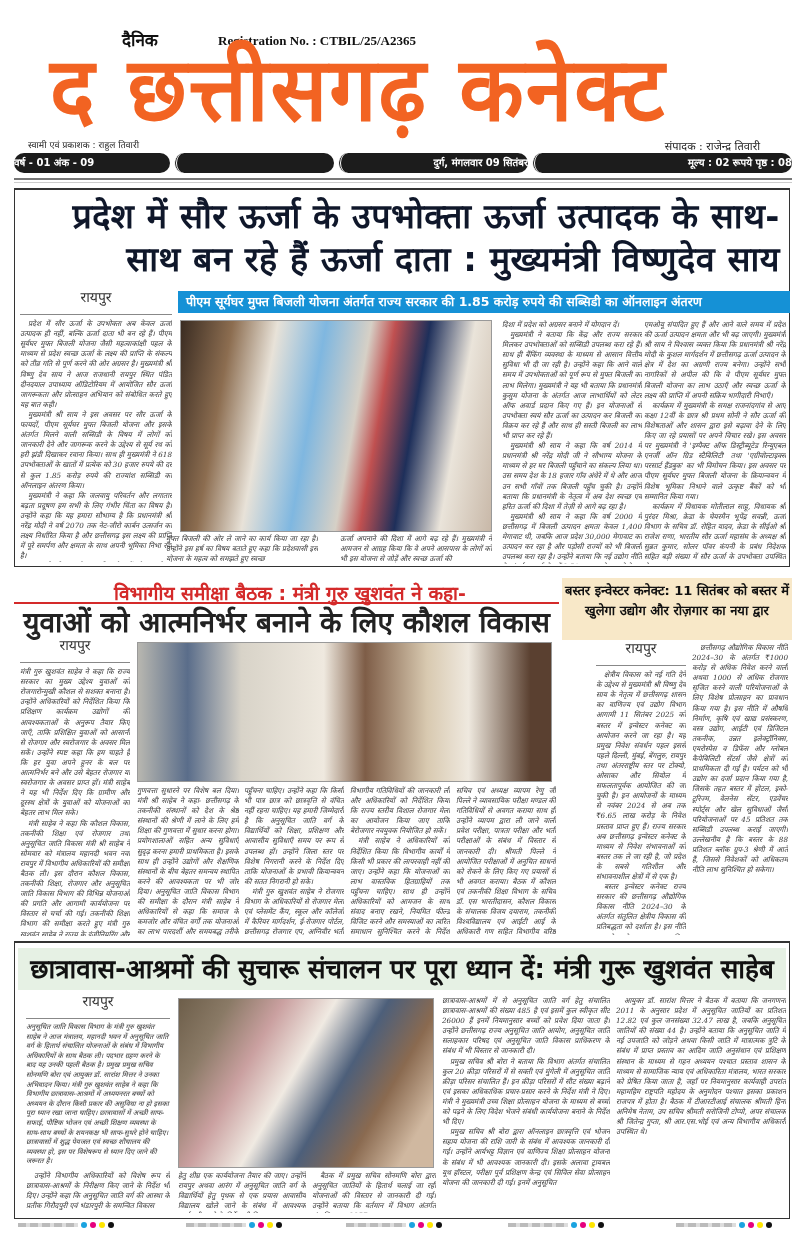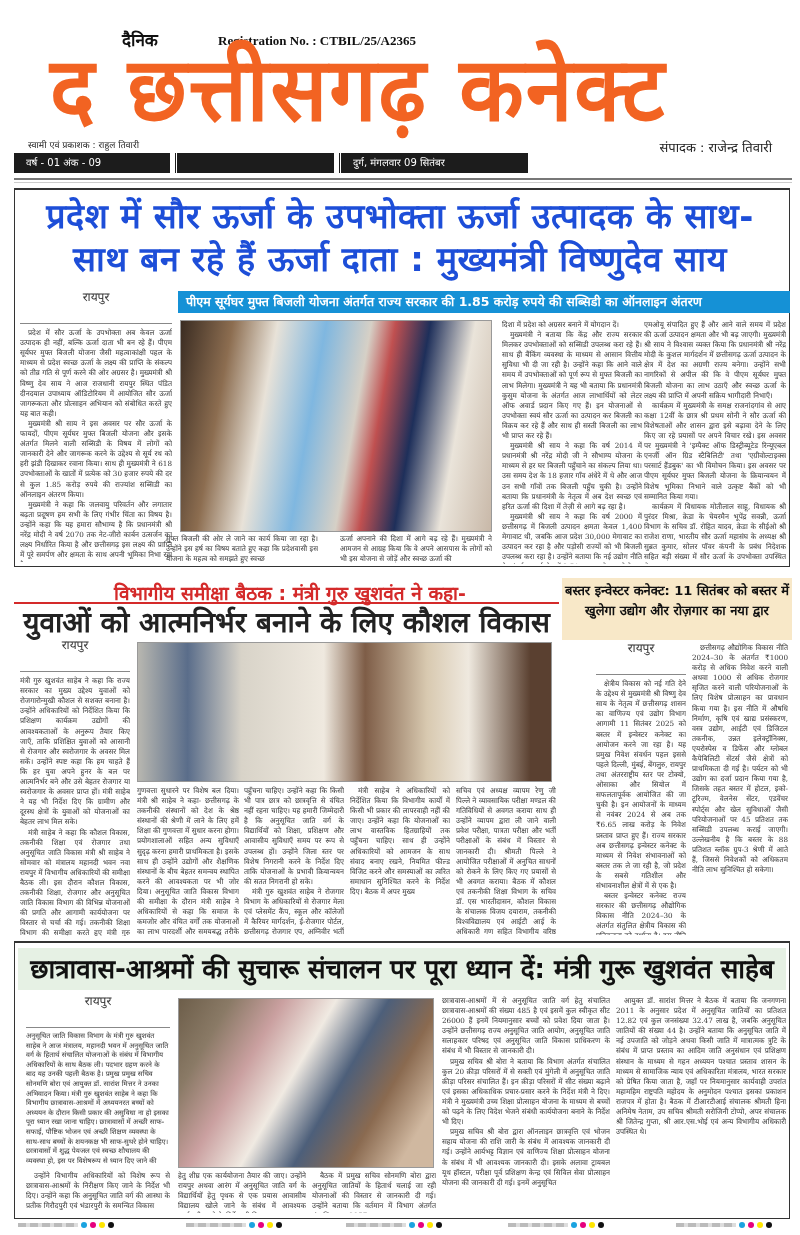--- a/index.html
+++ b/index.html
@@ -3,36 +3,36 @@
 <meta charset="utf-8">
 <style>
   * { box-sizing: border-box; margin: 0; padding: 0; }
   body { width: 800px; height: 1235px; background: #fff; font-family: "DejaVu Sans", sans-serif; color: #222; overflow: hidden; position: relative; }
   .abs { position: absolute; }
   
   .dainik { left: 122px; top: 28px; font-size: 17px; font-weight: bold; color: #111; }
   .regno { left: 218px; top: 33px; font-family: "Liberation Serif", serif; font-weight: bold; font-size: 13px; color: #111; }
   .title { left: 50px; top: 40px; width: 720px; font-size: 84px; font-weight: 900; color: #f26322; letter-spacing: 2px; line-height: 100px; white-space: nowrap; font-family: "DejaVu Sans", sans-serif; transform: scaleY(1.05); }
   .owner { left: 28px; top: 138px; font-size: 9px; color: #222; }
-  .editor { right: 28px; top: 138px; font-size: 13px; color: #222; }
+  .editor { right: 40px; top: 138px; font-size: 11px; color: #222; }
   .infobar { left: 14px; top: 153px; width: 778px; height: 20px; display: flex; gap: 4px; }
-  .infobar div { background: #1c1c1c; color: #fff; font-size: 10px; font-weight: normal; line-height: 20px; padding: 0 12px; border-left: 3px double #fff; }
+  .infobar div { background: #1c1c1c; color: #fff; font-size: 10px; font-weight: bold; line-height: 20px; padding: 0 0; border-left: 3px double #fff; border-radius: 10px; }
   .infobar .i1 { width: 156px; border-left: none; }
-  .infobar .i2 { width: 190px; text-align: left; flex: 0 0 190px; }
+  .infobar .i2 { width: 190px; text-align: right; flex: 0 0 190px; }
   .infobar .i3 { flex: 1; text-align: right; }
   .infobar .spacer { background: #1c1c1c; flex: 0 0 160px; border-left:3px double #fff;}
   .rule1 { left: 14px; top: 178px; width: 778px; height: 2px; background: #777; }
   .rule2 { left: 14px; top: 182px; width: 778px; height: 1px; background: #ccc; }
 
   
   .frame1 { left: 14px; top: 188px; width: 776px; height: 379px; border: 1px solid #333; border-top: 2px solid #333; }
-  .h1 { left: 20px; top: 195px; width: 760px; text-align: center; font-size: 34px; font-weight: bold; color: #1d4ed8; line-height: 43px; letter-spacing: 0.5px; }
-  .dateline { font-size: 12px; text-align: center; border-bottom: 1px solid #888; padding-bottom: 21px; margin-bottom: 4px; color: #333; }
+  .h1 { left: 20px; top: 195px; width: 760px; text-align: right; font-size: 34px; font-weight: bold; color: #0f172a; line-height: 43px; letter-spacing: 0.5px; }
+  .dateline { font-size: 14px; text-align: center; border-bottom: 1px solid #888; padding-bottom: 12px; margin-bottom: 4px; color: #333; }
   .body-text { font-size: 7.2px; line-height: 10.1px; text-align: justify; color: #333; font-family: "DejaVu Serif", serif; }
-  .body-text p { text-indent: 8px; }
+  .body-text p { text-indent: 8px; font-style: italic; }
   .col { overflow: hidden; }
   .subbanner { left: 178px; top: 291px; width: 612px; height: 22px; background: #1591d6; color: #fff; font-size: 12.5px; font-weight: bold; line-height: 22px; padding-left: 8px; white-space: nowrap; overflow: hidden; }
   .photo { background: linear-gradient(135deg,#6b5b4a 0%,#a69076 30%,#d5c7b0 50%,#405070 70%,#8a7560 100%); border: 1px solid #999; }
   .photo1 { left: 180px; top: 320px; width: 312px; height: 212px; background: linear-gradient(100deg,#3a2c22 0%,#8c6d50 15%,#e8e2d8 28%,#7fb7e0 42%,#d6d0c6 55%,#c05050 62%,#1e2f5a 72%,#eae4da 85%,#c8b8a8 100%); }
   .photo2 { left: 137px; top: 642px; width: 415px; height: 140px; background: linear-gradient(90deg,#b8b7b0 0%,#5a6d8a 12%,#d8d3c8 25%,#efe9df 45%,#7e5d47 55%,#d8c9b0 70%,#efe9df 80%,#5a4030 95%); }
   .photo3 { left: 178px; top: 998px; width: 256px; height: 170px; background: linear-gradient(120deg,#6d5e4a 0%,#8a7a66 15%,#caa0a0 30%,#f0eae2 45%,#4d5f7a 60%,#8a6a50 75%,#d0b8a0 90%); }
 
   
   .kicker { left: 90px; top: 580px; width: 400px; text-align: center; font-size: 19px; font-weight: bold; color: #d42a2a; }
   .kicker-rule { left: 14px; top: 602px; width: 545px; height: 2px; background: #d42a2a; }
@@ -54,20 +54,21 @@
 
 <div class="abs dainik">दैनिक</div>
 <div class="abs regno">Registration No. : CTBIL/25/A2365</div>
 <div class="abs title">द छत्तीसगढ़ कनेक्ट</div>
 <div class="abs owner">स्वामी एवं प्रकाशक : राहुल तिवारी</div>
 <div class="abs editor">संपादक : राजेन्द्र तिवारी</div>
 <div class="abs infobar">
   <div class="i1">वर्ष - 01  अंक - 09</div>
   <div class="spacer"></div>
   <div class="i2">दुर्ग, मंगलवार 09 सितंबर</div>
+  <div class="i3">मूल्य : 02 रूपये   पृष्ठ : 08</div>
 </div>
 <div class="abs rule1"></div>
 <div class="abs rule2"></div>
 
 <div class="abs frame1"></div>
 <div class="abs h1">प्रदेश में सौर ऊर्जा के उपभोक्ता ऊर्जा उत्पादक के साथ-साथ बन रहे हैं ऊर्जा दाता : मुख्यमंत्री विष्णुदेव साय</div>
 <div class="abs subbanner">पीएम सूर्यघर मुफ्त बिजली योजना अंतर्गत राज्य सरकार की 1.85 करोड़ रुपये की सब्सिडी का ऑनलाइन अंतरण</div>
 
 <div class="abs col body-text" style="left:20px;top:292px;width:152px;height:270px;">
   <div class="dateline">रायपुर</div>
@@ -106,20 +107,21 @@
 </div>
 <div class="abs photo photo2"></div>
 <div class="abs col body-text" style="left:137px;top:786px;width:102px;height:150px;">
   <p style="text-indent:0">गुणवत्ता सुधारने पर विशेष बल दिया। मंत्री श्री साहेब ने कहा- छत्तीसगढ़ के तकनीकी संस्थानों को देश के श्रेष्ठ संस्थानों की श्रेणी में लाने के लिए हमें शिक्षा की गुणवत्ता में सुधार करना होगा। प्रयोगशालाओं सहित अन्य सुविधाएँ सुदृढ़ करना हमारी प्राथमिकता है। इसके साथ ही उन्होंने उद्योगों और शैक्षणिक संस्थानों के बीच बेहतर समन्वय स्थापित करने की आवश्यकता पर भी जोर दिया। अनुसूचित जाति विकास विभाग की समीक्षा के दौरान मंत्री साहेब ने अधिकारियों से कहा कि समाज के कमजोर और वंचित वर्गों तक योजनाओं का लाभ पारदर्शी और समयबद्ध तरीके से</p>
 </div>
 <div class="abs col body-text" style="left:244px;top:786px;width:100px;height:150px;">
   <p style="text-indent:0">पहुँचना चाहिए। उन्होंने कहा कि किसी भी पात्र छात्र को छात्रवृत्ति से वंचित नहीं रहना चाहिए। यह हमारी जिम्मेदारी है कि अनुसूचित जाति वर्ग के विद्यार्थियों को शिक्षा, प्रशिक्षण और आवासीय सुविधाएँ समय पर रूप से उपलब्ध हों। उन्होंने जिला स्तर पर विशेष निगरानी करने के निर्देश दिए ताकि योजनाओं के प्रभावी क्रियान्वयन की सतत निगरानी हो सके।</p>
   <p>मंत्री गुरु खुशवंत साहेब ने रोजगार विभाग के अधिकारियों से रोजगार मेला एवं प्लेसमेंट कैंप, स्कूल और कॉलेजों में कैरियर मार्गदर्शन, ई-रोजगार पोर्टल, छत्तीसगढ़ रोजगार एप, अग्निवीर भर्ती परीक्षा तथा विभागीय पखवाड़ा सहित</p>
 </div>
 <div class="abs col body-text" style="left:350px;top:786px;width:100px;height:150px;">
+  <p style="text-indent:0">विभागीय गतिविधियों की जानकारी ली और अधिकारियों को निर्देशित किया कि राज्य स्तरीय विशाल रोजगार मेला का आयोजन किया जाए ताकि बेरोजगार नवयुवक नियोजित हो सकें।</p>
   <p>मंत्री साहेब ने अधिकारियों को निर्देशित किया कि विभागीय कार्यों में किसी भी प्रकार की लापरवाही नहीं की जाए। उन्होंने कहा कि योजनाओं का लाभ वास्तविक हितग्राहियों तक पहुँचना चाहिए। साथ ही उन्होंने अधिकारियों को आमजन के साथ संवाद बनाए रखने, नियमित फील्ड विजिट करने और समस्याओं का त्वरित समाधान सुनिश्चित करने के निर्देश दिए। बैठक में अपर मुख्य</p>
 </div>
 <div class="abs col body-text" style="left:456px;top:786px;width:100px;height:150px;">
   <p style="text-indent:0">सचिव एवं अध्यक्ष व्यापम रेणु जी पिल्ले ने व्यावसायिक परीक्षा मण्डल की गतिविधियों से अवगत कराया साथ ही उन्होंने व्यापम द्वारा ली जाने वाली प्रवेश परीक्षा, पात्रता परीक्षा और भर्ती परीक्षाओं के संबंध में विस्तार से जानकारी दी। श्रीमती पिल्ले ने आयोजित परीक्षाओं में अनुचित साधनों को रोकने के लिए किए गए प्रयासों से भी अवगत कराया। बैठक में कौशल एवं तकनीकी शिक्षा विभाग के सचिव डॉ. एस भारतीदासन, कौशल विकास के संचालक विजय दयाराम, तकनीकी विश्वविद्यालय एवं आईटी आई के अधिकारी गण सहित विभागीय वरिष्ठ अधिकारीगण उपस्थित थे।</p>
 </div>
 
 <div class="abs sidebox">बस्तर इन्वेस्टर कनेक्ट: 11 सितंबर को बस्तर में खुलेगा उद्योग और रोज़गार का नया द्वार</div>
 <div class="abs col body-text" style="left:596px;top:643px;width:90px;height:292px;">
   <div class="dateline">रायपुर</div>
   <p>क्षेत्रीय विकास को नई गति देने के उद्देश्य से मुख्यमंत्री श्री विष्णु देव साय के नेतृत्व में छत्तीसगढ़ शासन का वाणिज्य एवं उद्योग विभाग आगामी 11 सितंबर 2025 को बस्तर में इन्वेस्टर कनेक्ट का आयोजन करने जा रहा है। यह प्रमुख निवेश संवर्धन पहल इससे पहले दिल्ली, मुंबई, बेंगलुरु, रायपुर तथा अंतरराष्ट्रीय स्तर पर टोक्यो, ओसाका और सियोल में सफलतापूर्वक आयोजित की जा चुकी है। इन आयोजनों के माध्यम से नवंबर 2024 से अब तक ₹6.65 लाख करोड़ के निवेश प्रस्ताव प्राप्त हुए हैं। राज्य सरकार अब छत्तीसगढ़ इन्वेस्टर कनेक्ट के माध्यम से निवेश संभावनाओं को बस्तर तक ले जा रही है, जो प्रदेश के सबसे गतिशील और संभावनाशील क्षेत्रों में से एक है।</p>

